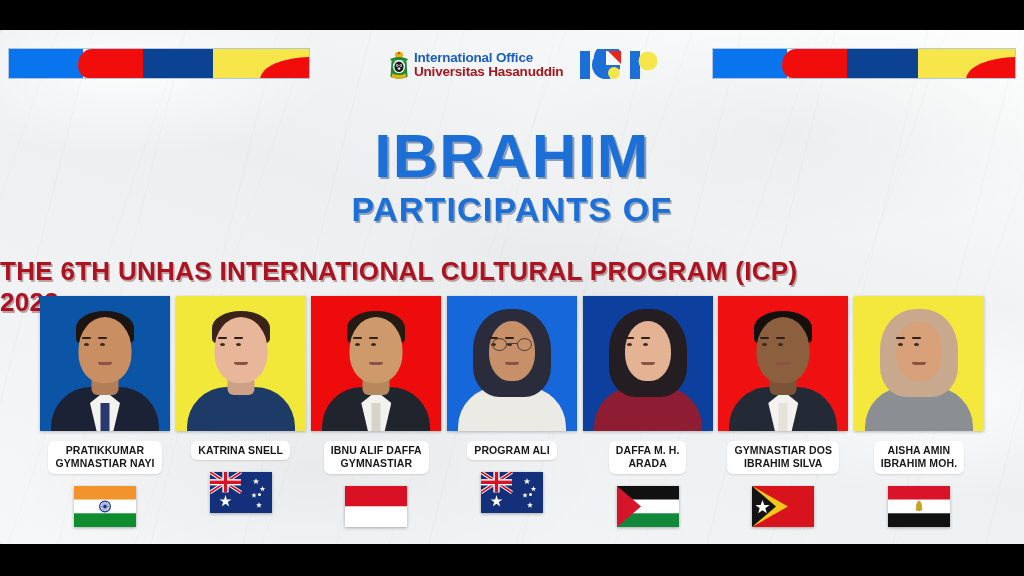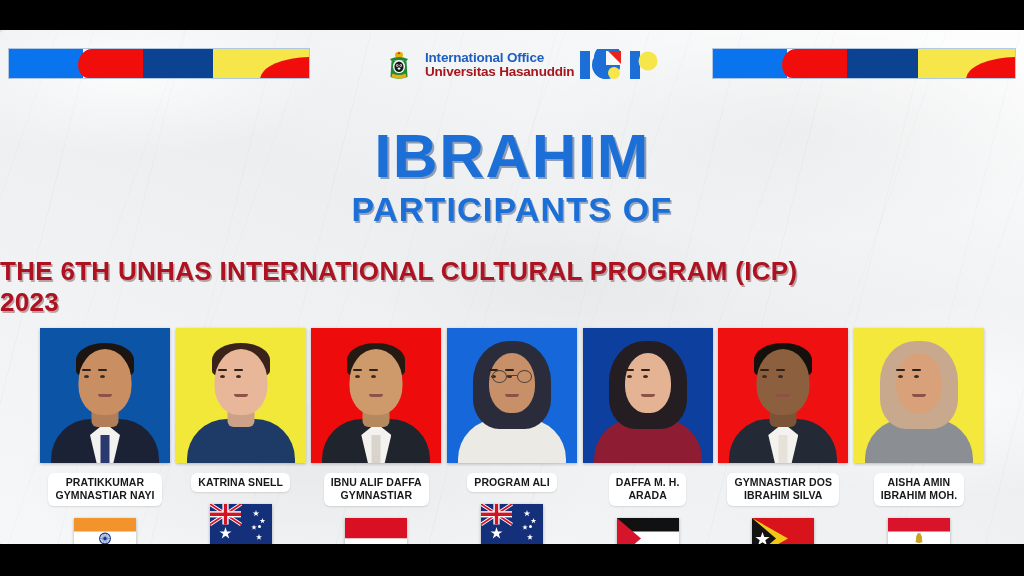--- a/index.html
+++ b/index.html
@@ -76,21 +76,21 @@
     width:17%; height:78%;
     background:#f20d0d;
     border-radius:100% 0 0 0;
   }
 
   
   .logo-block {
     position:absolute; top:20px; z-index:8;
     display:flex; align-items:center;
   }
-  .logo-unhas { left:386px; gap:13px; }
+  .logo-unhas { left:386px; gap:2px; }
 
   .crest { width:26px; height:30px; position:relative; }
 
   .unhas-text { line-height:1.06; }
   .unhas-text .l1 {
     font-size:13.5px; font-weight:bold; color:#1c5fc0;
     letter-spacing:-0.2px; white-space:nowrap;
   }
   .unhas-text .l2 {
     font-size:13.5px; font-weight:bold; color:#a8161c;
@@ -122,21 +122,21 @@
     text-shadow:1.5px 1.5px 0 rgba(90,8,14,0.35);
   }
 
   
   #people {
     position:absolute; top:266px; left:40px;
     width:944px; height:230px;
     display:flex; justify-content:space-between;
     z-index:7;
   }
-  .person { width:130px; position:relative;margin-top:32px; }
+  .person { width:130px; position:relative; }
 
   .photo {
     width:130px; height:135px;
     position:relative; overflow:hidden;
     box-shadow:0 1px 3px rgba(0,0,0,0.25);
   }
 
   
   .portrait { position:absolute; left:0; bottom:0; width:100%; height:100%; }
   .pt-body {

